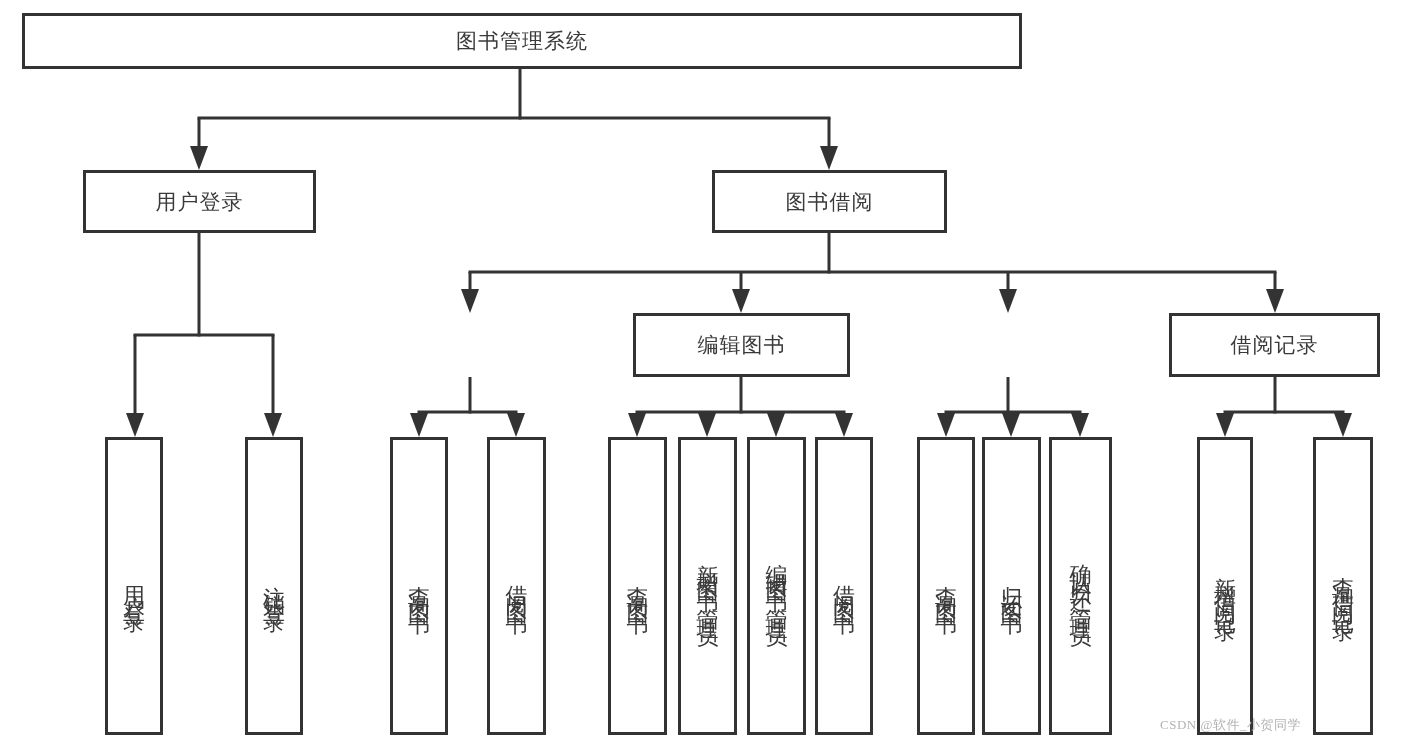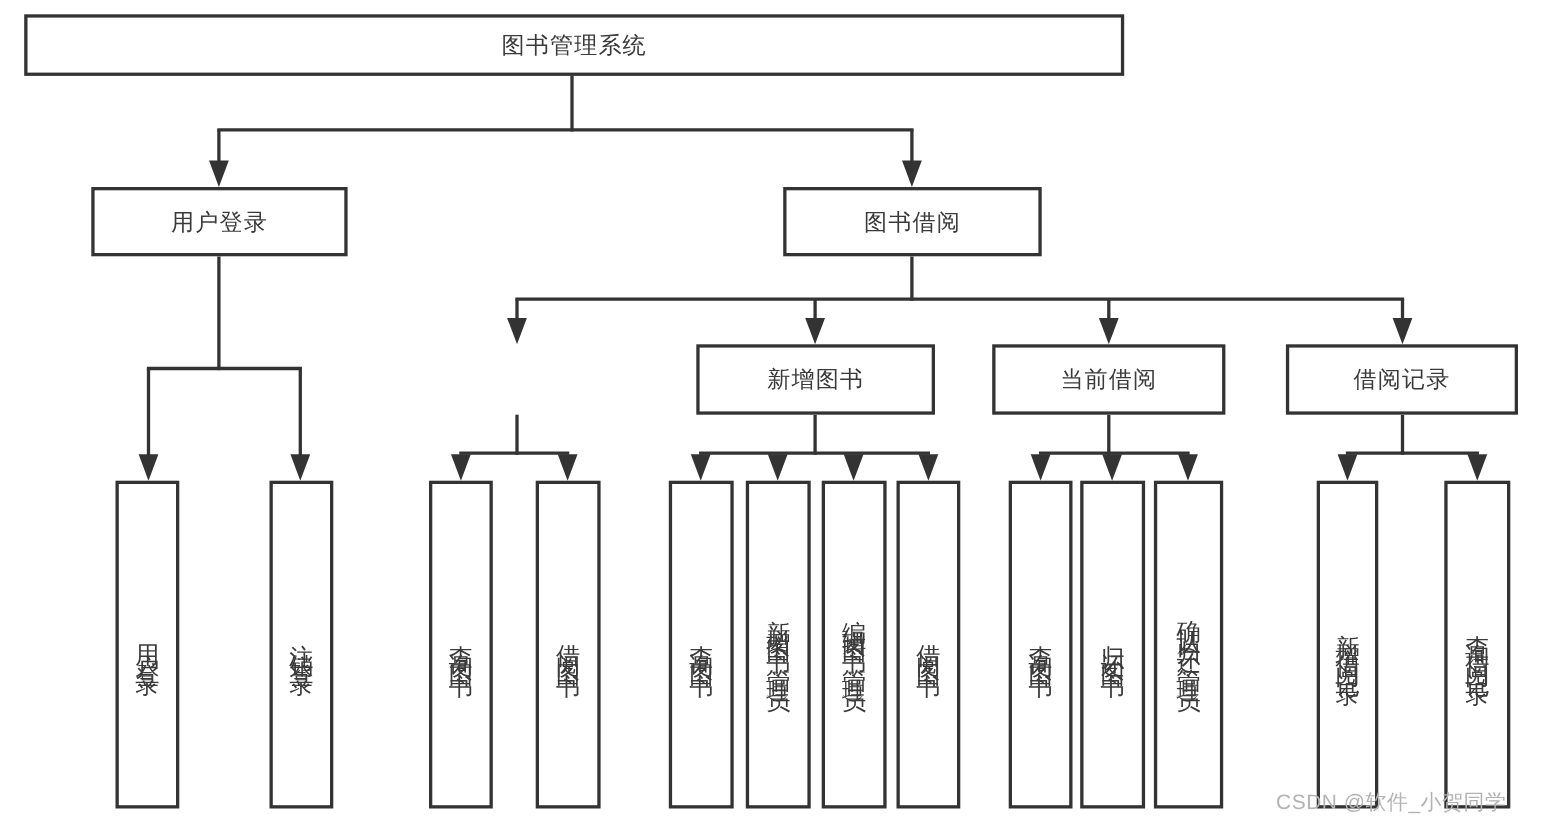--- a/index.html
+++ b/index.html
@@ -1,38 +1,38 @@
 <!DOCTYPE html>
 <html style="--line: #333333; --border: #333333; --fill: #ffffff; --bg: #ffffff; --watermark: #b3b3b3; --text: #3a3a3a;"><head>
 <meta charset="utf-8">
 <style>
   :root{
     --line:#333333; --border:#333333; --fill:#ffffff; --bg:#ffffff; --watermark:#b3b3b3; --text:#3a3a3a;
   }
   html,body{margin:0;padding:0;background:var(--bg);}
   #stage{
     position:relative; width:1405px; height:747px; background:var(--bg);
-    font-family:Liberation Sans, sans-serif; color:var(--text); overflow:hidden;
+    font-family:Liberation Serif, serif; color:var(--text); overflow:hidden;
   }
   #connectors{position:absolute;left:0;top:0;pointer-events:none;}
   .hbox{
     position:absolute; box-sizing:border-box; border:3px solid var(--border);
     background:var(--fill); display:flex; align-items:center; justify-content:center;
   }
   .hbox span{font-size:21px; letter-spacing:1px; color:var(--text);}
   .vbox{
     position:absolute; box-sizing:border-box; border:3px solid var(--border);
     background:var(--fill); display:flex; align-items:center; justify-content:center;
   }
   .vbox span{
     writing-mode:vertical-rl; text-orientation:mixed;
     font-size:22px; letter-spacing:9px; color:var(--text); line-height:1;
   }
   #watermark{
-    position:absolute; left:1160px; top:716px; font-size:19px;
+    position:absolute; left:1160px; top:716px; font-size:13px;
     color:var(--watermark); letter-spacing:0.5px; white-space:nowrap;
   }
 </style>
 </head>
 <body>
 
 <div id="stage">
 
   <svg id="connectors" width="1405" height="747" viewBox="0 0 1405 747">
     <g fill="none" stroke-width="3" stroke="#333333">
@@ -87,24 +87,21 @@
   </div>
 
   <div class="hbox" style="left:83px;top:170px;width:233px;height:63px">
     <span>用户登录</span>
   </div>
   <div class="hbox" style="left:712px;top:170px;width:235px;height:63px">
     <span>图书借阅</span>
   </div>
 
   <div class="hbox" style="left:633px;top:313px;width:217px;height:64px">
-    <span>新增图书</span>
-  </div>
-  <div class="hbox" style="left:902px;top:313px;width:212px;height:64px">
-    <span>当前借阅</span>
+    <span>编辑图书</span>
   </div>
   <div class="hbox" style="left:1169px;top:313px;width:211px;height:64px">
     <span>借阅记录</span>
   </div>
 
   <div class="vbox" style="left:105px;top:437px;width:58px;height:298px">
     <span>用户登录</span>
   </div>
   <div class="vbox" style="left:245px;top:437px;width:58px;height:298px">
     <span>注销登录</span>

